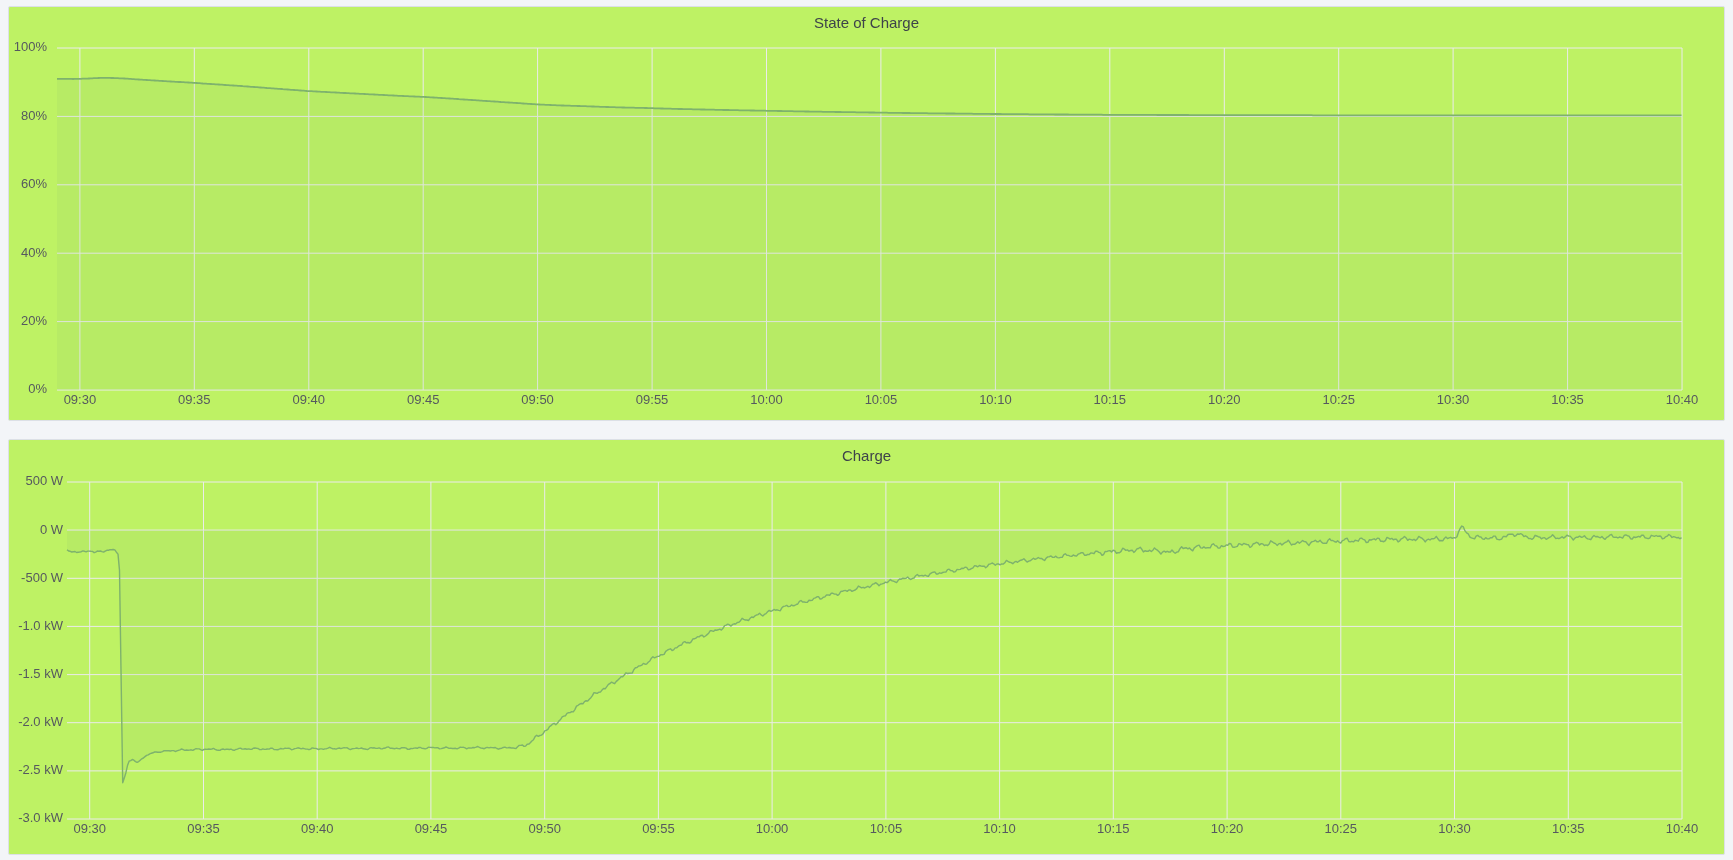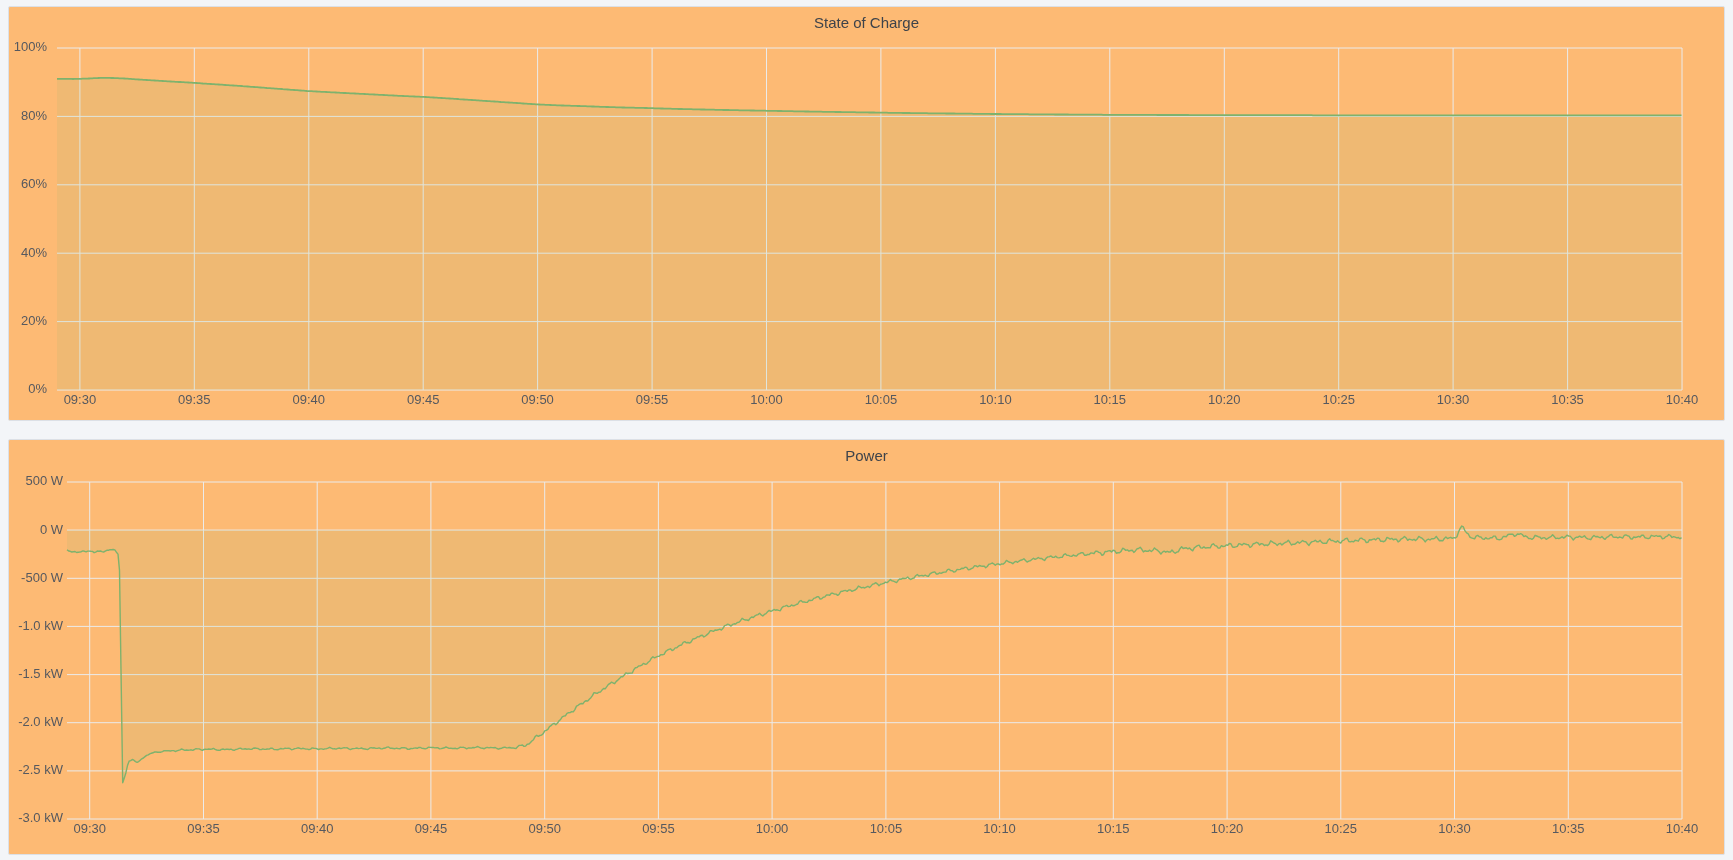--- a/index.html
+++ b/index.html
@@ -5,21 +5,21 @@
   html,body{margin:0;padding:0;}
   body{
     width:1733px;height:860px;
     background:#f3f5f8;
     font-family:"Liberation Sans",sans-serif;
     overflow:hidden;
     position:relative;
   }
   .panel{
     position:absolute;
-    background:#fdba74;
+    background:#bef264;
     border:1px solid #dce0e6;
     border-radius:2px;
     box-sizing:border-box;
   }
   #panel-soc{left:8px;top:6px;width:1717px;height:415px;}
   #panel-power{left:8px;top:439px;width:1717px;height:416px;}
   .panel-title{
     height:30px;
     display:flex;align-items:center;justify-content:center;
     font-size:15px;font-weight:500;color:#3e434a;
@@ -81,21 +81,21 @@
         <text x="1215.3" y="367" text-anchor="middle" class="tick-label">10:20</text>
         <text x="1329.7" y="367" text-anchor="middle" class="tick-label">10:25</text>
         <text x="1444.1" y="367" text-anchor="middle" class="tick-label">10:30</text>
         <text x="1558.6" y="367" text-anchor="middle" class="tick-label">10:35</text>
         <text x="1673.0" y="367" text-anchor="middle" class="tick-label">10:40</text>
       </g>
     </svg>
 </div>
 
 <div class="panel" id="panel-power">
-  <div class="panel-title">Power</div>
+  <div class="panel-title">Charge</div>
   <svg class="chart" id="chart-power" width="1715" height="384" viewBox="0 0 1715 384">
       <g>
         <line x1="58" x2="1673" y1="12.0" y2="12.0" stroke="#ebebeb" stroke-width="1"></line>
         <line x1="58" x2="1673" y1="60.1" y2="60.1" stroke="#ebebeb" stroke-width="1"></line>
         <line x1="58" x2="1673" y1="108.3" y2="108.3" stroke="#ebebeb" stroke-width="1"></line>
         <line x1="58" x2="1673" y1="156.4" y2="156.4" stroke="#ebebeb" stroke-width="1"></line>
         <line x1="58" x2="1673" y1="204.6" y2="204.6" stroke="#ebebeb" stroke-width="1"></line>
         <line x1="58" x2="1673" y1="252.7" y2="252.7" stroke="#ebebeb" stroke-width="1"></line>
         <line x1="58" x2="1673" y1="300.9" y2="300.9" stroke="#ebebeb" stroke-width="1"></line>
         <line x1="58" x2="1673" y1="349.0" y2="349.0" stroke="#ebebeb" stroke-width="1"></line>

